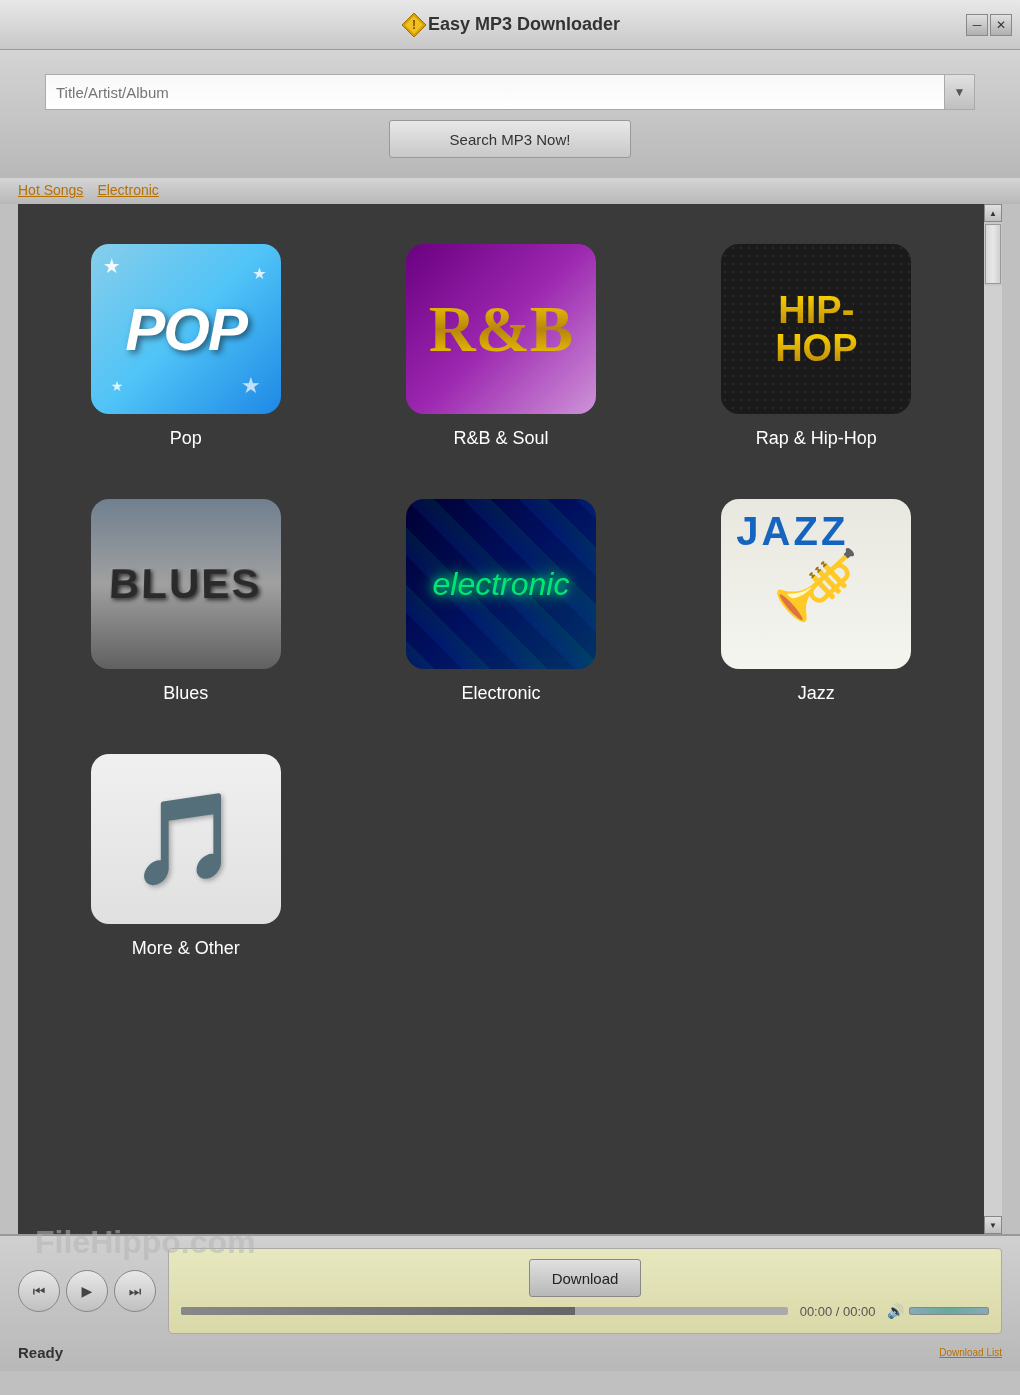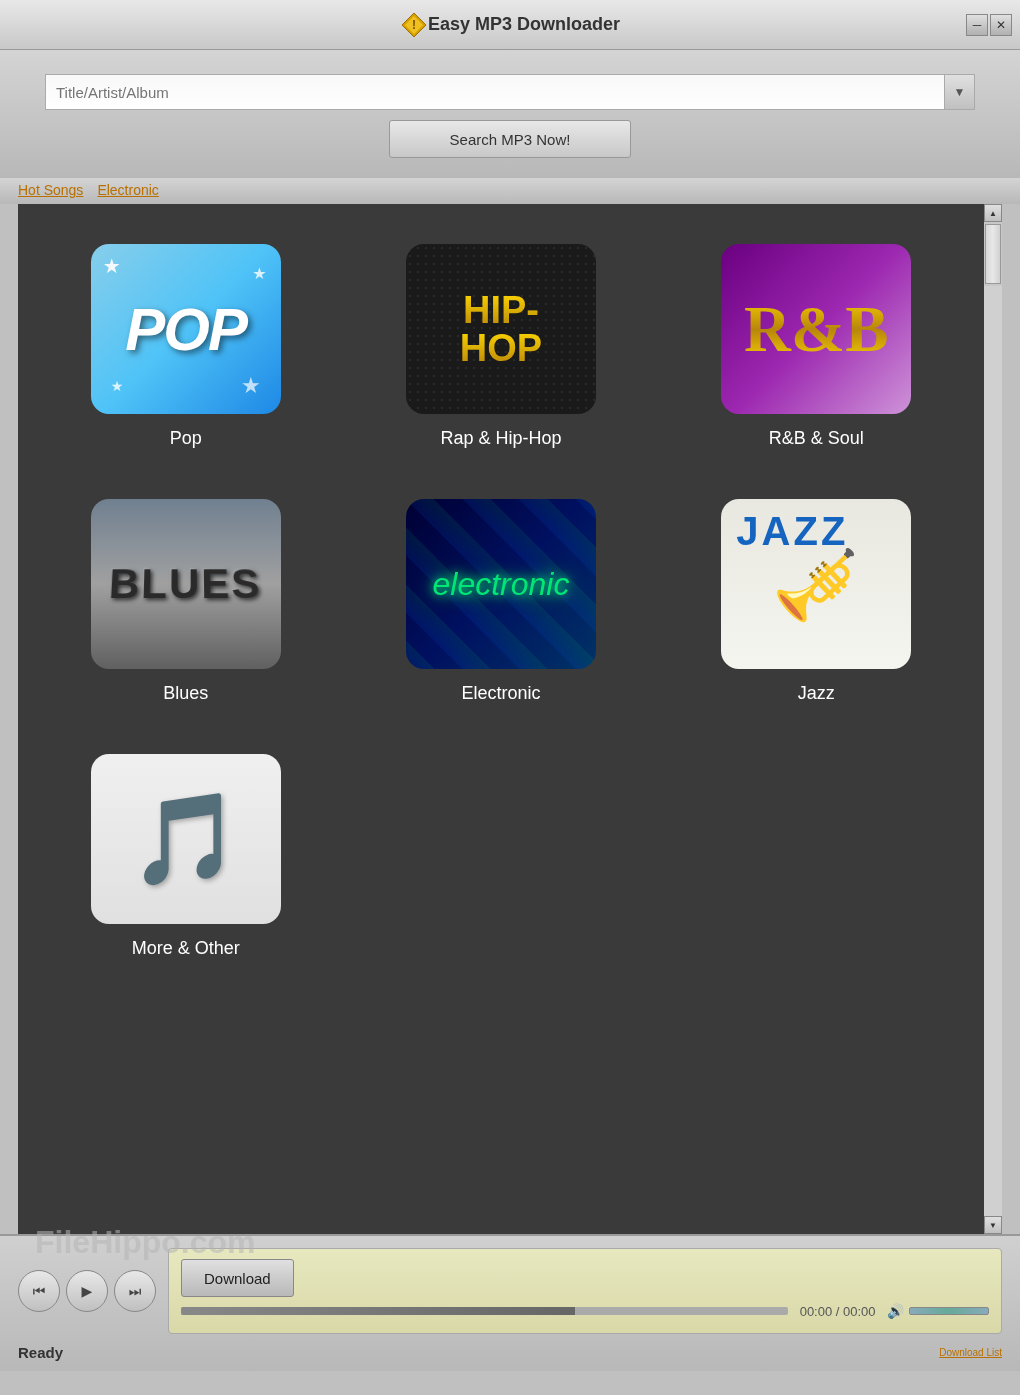--- a/index.html
+++ b/index.html
@@ -549,32 +549,32 @@
         <span style="position:absolute;top:10px;left:12px;color:white;font-size:20px;opacity:0.9;">★</span>
         <span style="position:absolute;top:20px;right:14px;color:white;font-size:16px;opacity:0.8;">★</span>
         <span style="position:absolute;bottom:20px;left:20px;color:white;font-size:14px;opacity:0.8;">★</span>
         <span style="position:absolute;bottom:15px;right:20px;color:white;font-size:22px;opacity:0.7;">★</span>
         <span class="thumb-pop-text">POP</span>
       </div>
       <span class="category-label">Pop</span>
     </div>
 
     <div class="category-item">
+      <div class="thumb-rnb category-thumb">
+        <span class="rnb-text">R&amp;B</span>
+      </div>
+      <span class="category-label">R&amp;B &amp; Soul</span>
+    </div>
+
+    <div class="category-item">
       <div class="thumb-hiphop category-thumb">
         <span class="hiphop-text1">HIP-</span>
         <span class="hiphop-text2">HOP</span>
       </div>
       <span class="category-label">Rap &amp; Hip-Hop</span>
-    </div>
-
-    <div class="category-item">
-      <div class="thumb-rnb category-thumb">
-        <span class="rnb-text">R&amp;B</span>
-      </div>
-      <span class="category-label">R&amp;B &amp; Soul</span>
     </div>
 
     <div class="category-item">
       <div class="thumb-blues category-thumb">
         <span class="blues-text">BLUES</span>
       </div>
       <span class="category-label">Blues</span>
     </div>
 
     <div class="category-item">
@@ -619,21 +619,21 @@
       </div>
       <div class="ctrl-btn">
         <span>▶</span>
       </div>
       <div class="ctrl-btn">
         <span>⏭</span>
       </div>
     </div>
 
     <div class="player-progress-area">
-      <div style="display:flex;justify-content:flex-start;margin-bottom:6px;">
+      <div style="display:flex;justify-content:center;margin-bottom:6px;">
         <button class="download-btn">Download</button>
       </div>
       <div class="progress-bar-row">
         <div class="progress-bar-bg">
           <div class="progress-bar-fill"></div>
         </div>
         <span class="progress-time">00:00 / 00:00</span>
         <div class="volume-area">
           <span class="volume-icon">🔊</span>
           <div class="volume-bar"></div>

